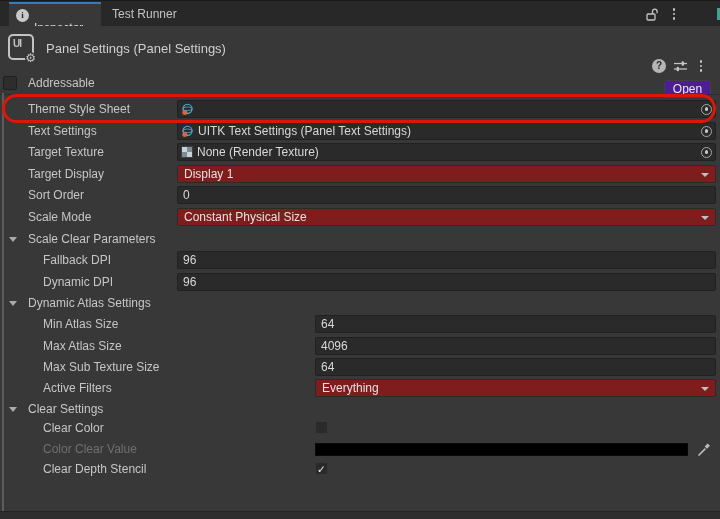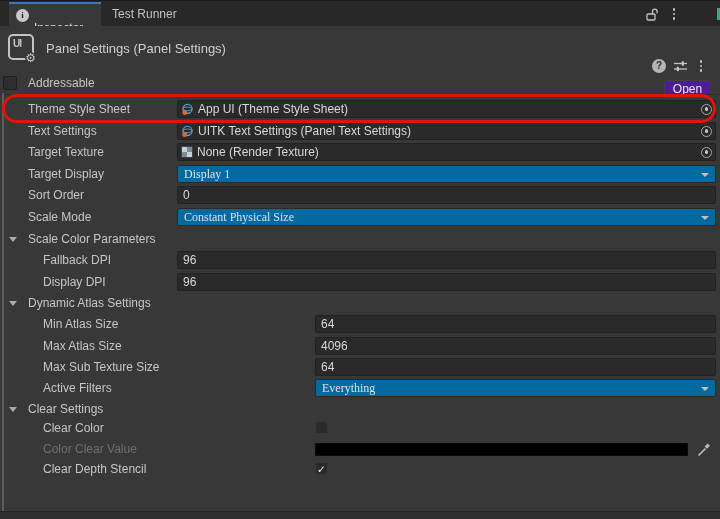--- a/index.html
+++ b/index.html
@@ -41,21 +41,21 @@
   .l1{left:28px;} .l2{left:43px;}
   .lbl.disabled{color:#6f6f6f;}
   .tri{position:absolute;left:9px;top:8px;width:0;height:0;border-left:4.5px solid transparent;border-right:4.5px solid transparent;border-top:5.5px solid #ababab;}
   .field{position:absolute;top:1px;height:18px;border-radius:2px;}
   .colA{left:177px;width:539px;} .colB{left:315px;width:401px;}
   .objfield{background:#2a2a2a;border:1px solid #212121;display:flex;align-items:center;padding-left:3px;gap:4px;}
   .objfield .val{color:#d8d8d8;white-space:nowrap;}
   .picker{position:absolute;right:3px;top:2.5px;width:11px;height:11px;border:1.2px solid #a8a8a8;border-radius:50%;}
   .picker::after{content:"";position:absolute;left:50%;top:50%;width:3.6px;height:3.6px;margin:-1.8px 0 0 -1.8px;border-radius:50%;background:#c8c8c8;}
   .txtfield{background:#2a2a2a;border:1px solid #212121;color:#d8d8d8;padding-left:5px;line-height:16px;white-space:nowrap;}
-  .ddfield{background:#0369a1;border:1px solid #2a2a2a;color:#e2e2e2;padding-left:6px;line-height:16px;white-space:nowrap;font-family:Liberation Serif, serif;}
+  .ddfield{background:#7f1d1d;border:1px solid #2a2a2a;color:#e2e2e2;padding-left:6px;line-height:16px;white-space:nowrap;}
   .dd-arrow{position:absolute;right:6px;top:7px;width:0;height:0;border-left:4px solid transparent;border-right:4px solid transparent;border-top:4.5px solid #c0c0c0;}
   .chk{position:absolute;left:315px;top:3px;width:13px;height:13px;background:#2a2a2a;border:1px solid #373737;border-radius:2px;color:#efefef;font-size:10.5px;line-height:12px;text-align:center;}
   .swatch{position:absolute;left:315px;top:4px;width:373px;height:13px;background:#000;border:1px solid #0a0a0a;}
   .dropper-btn{position:absolute;left:692px;top:3px;width:24px;height:15px;border-radius:2px;display:flex;align-items:center;justify-content:center;}
   
   .red-oval{position:absolute;left:2px;top:94px;width:714px;height:29px;border:3px solid #df1508;border-radius:16px;pointer-events:none;z-index:50;}
   .left-line{position:absolute;left:2px;top:93px;width:2px;height:426px;background:#5c5c5c;}
   .bottom-strip{position:absolute;left:0;top:511px;width:720px;height:8px;background:#2e2e2e;border-top:1px solid #242424;}
   svg{display:block;}
 </style>
@@ -116,21 +116,20 @@
   <div class="sep"></div>
 
   <div class="row" style="top:99px">
     <span class="lbl l1">Theme Style Sheet</span>
     <div class="field colA objfield">
       <svg width="13" height="13" viewBox="0 0 13 13">
         <circle cx="6.5" cy="5.8" r="4.6" fill="none" stroke="#56aedc" stroke-width="1.1"></circle>
         <ellipse cx="6.5" cy="5.8" rx="4.6" ry="1.8" fill="none" stroke="#56aedc" stroke-width="0.8"></ellipse>
         <circle cx="3.8" cy="9.6" r="2.5" fill="#d9653b"></circle>
       </svg>
-      <span class="val">App UI (Theme Style Sheet)</span>
       <span class="picker"></span>
     </div>
   </div>
 
   <div class="row" style="top:121px">
     <span class="lbl l1">Text Settings</span>
     <div class="field colA objfield">
       <svg width="13" height="13" viewBox="0 0 13 13">
         <circle cx="6.5" cy="5.8" r="4.6" fill="none" stroke="#56aedc" stroke-width="1.1"></circle>
         <ellipse cx="6.5" cy="5.8" rx="4.6" ry="1.8" fill="none" stroke="#56aedc" stroke-width="0.8"></ellipse>
@@ -171,30 +170,30 @@
   <div class="row" style="top:207px">
     <span class="lbl l1">Scale Mode</span>
     <div class="field colA ddfield">
       <span>Constant Physical Size</span>
       <span class="dd-arrow"></span>
     </div>
   </div>
 
   <div class="row" style="top:229px">
     <span class="tri"></span>
-    <span class="lbl l1">Scale Color Parameters</span>
+    <span class="lbl l1">Scale Clear Parameters</span>
   </div>
 
   <div class="row" style="top:250px">
     <span class="lbl l2">Fallback DPI</span>
     <div class="field colA txtfield">96</div>
   </div>
 
   <div class="row" style="top:272px">
-    <span class="lbl l2">Display DPI</span>
+    <span class="lbl l2">Dynamic DPI</span>
     <div class="field colA txtfield">96</div>
   </div>
 
   <div class="row" style="top:293px">
     <span class="tri"></span>
     <span class="lbl l1">Dynamic Atlas Settings</span>
   </div>
 
   <div class="row" style="top:314px">
     <span class="lbl l2">Min Atlas Size</span>

